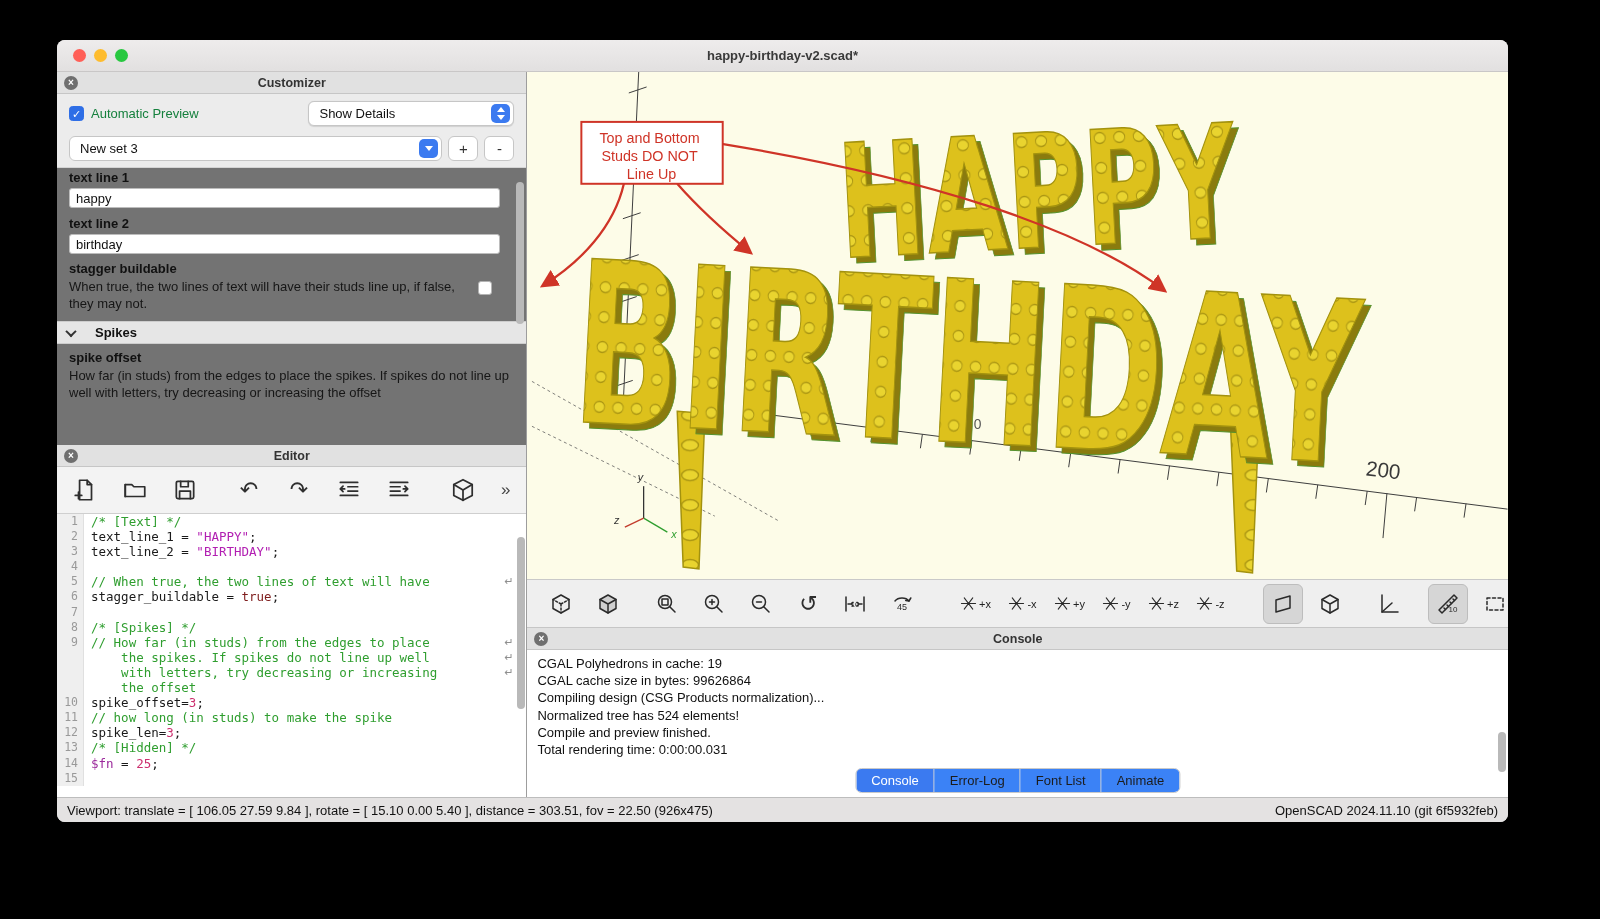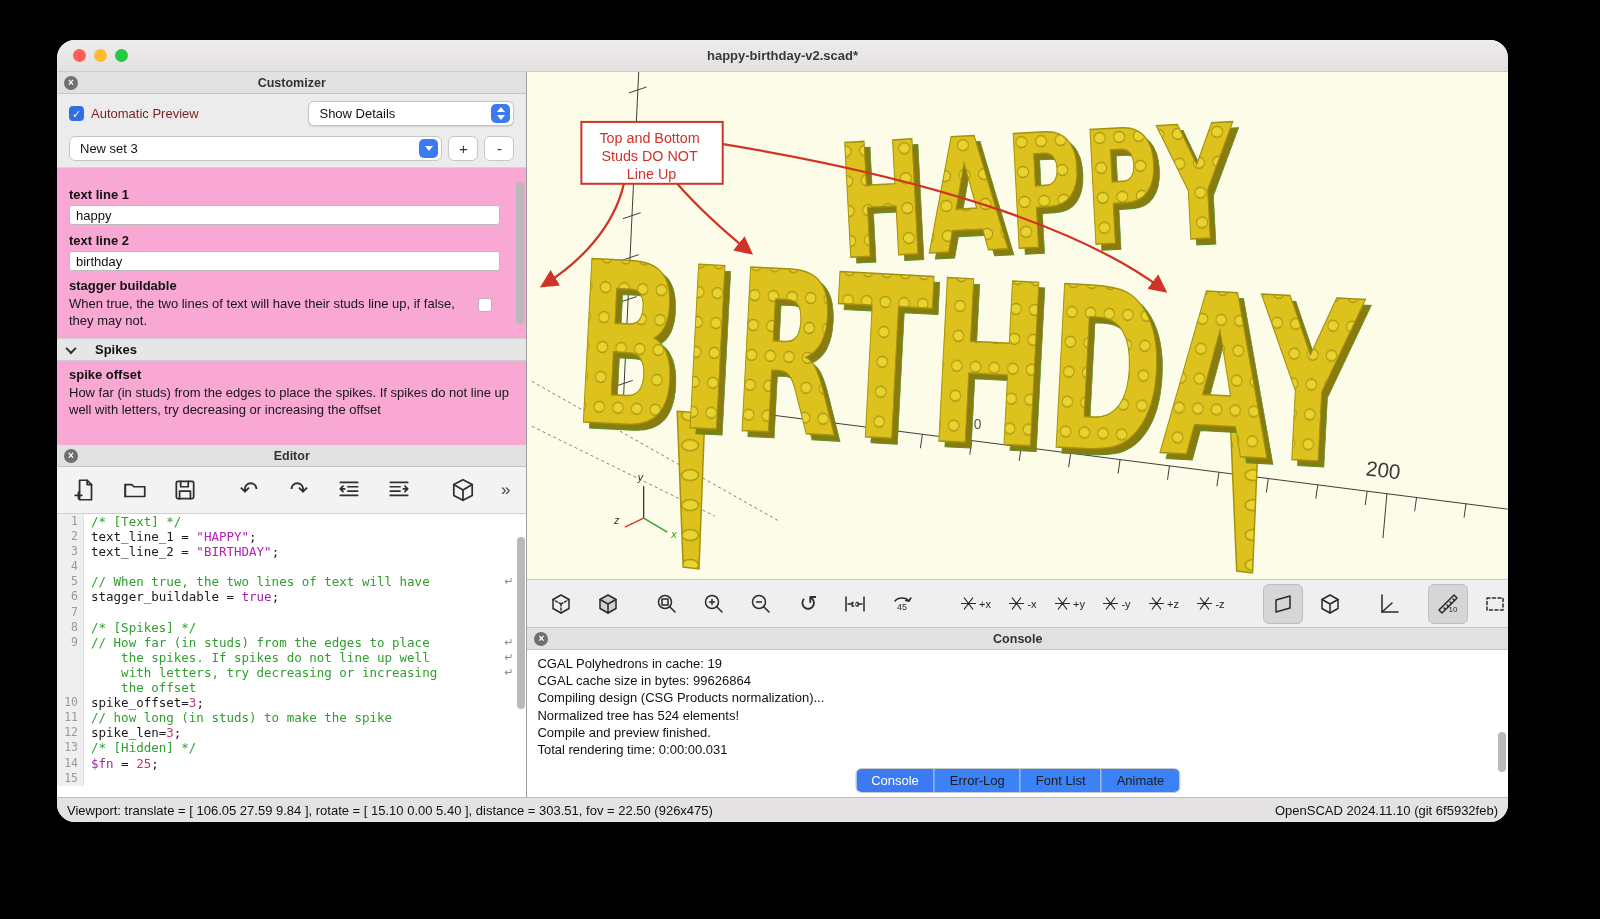--- a/index.html
+++ b/index.html
@@ -1,19 +1,19 @@
 <!DOCTYPE html>
 <html><head>
 <meta charset="utf-8">
 <style>
   html,body{margin:0;padding:0;background:#000;}
   *{box-sizing:border-box;}
   .stage{position:relative;width:1600px;height:919px;background:#000;overflow:hidden;
          font-family:"Liberation Sans",sans-serif;-webkit-font-smoothing:antialiased;}
-  .window{position:absolute;left:57px;top:40px;width:1451px;height:782px;border-radius:18px;
+  .window{position:absolute;left:57px;top:40px;width:1451px;height:782px;border-radius:8px;
           overflow:hidden;background:#e9e9e9;box-shadow:0 18px 50px rgba(0,0,0,.65);}
   
   .titlebar{position:absolute;left:0;top:0;right:0;height:32px;background:linear-gradient(#eeecec,#e2e0e0);
             border-bottom:1px solid #c9c7c7;display:flex;align-items:center;justify-content:center;}
   .title{font-size:13px;font-weight:bold;color:#3a3a3a;}
   .lights{position:absolute;left:16px;top:9px;display:flex;gap:8px;}
   .light{width:13px;height:13px;border-radius:50%;}
   .light.r{background:#ff5f57;}.light.y{background:#febc2e;}.light.g{background:#28c840;}
   
   .content{position:absolute;left:0;top:32px;right:0;bottom:25px;display:flex;}
@@ -24,36 +24,36 @@
          display:flex;align-items:center;justify-content:center;font-size:12.5px;font-weight:bold;color:#333;}
   .closebtn{position:absolute;left:7px;top:4px;width:14px;height:14px;border-radius:50%;background:#6f6f6f;
             color:#fff;font-size:10px;line-height:14px;text-align:center;cursor:pointer;}
   
   .customizer{flex:0 0 373px;position:relative;overflow:hidden;display:flex;flex-direction:column;}
   .custctl{padding:7px 12px 6px 12px;}
   .row1{display:flex;align-items:center;margin-bottom:10px;}
   .cb{width:15px;height:15px;border-radius:3.5px;border:1px solid #b5b5b5;background:#fff;margin-right:7px;flex:none;}
   .cb.on{background:#2e6ee6;border-color:#2e6ee6;color:#fff;font-size:11px;line-height:14px;text-align:center;}
   .cb.on::after{content:"✓";}
-  .lbl13{font-size:13px;color:#7f1d1d;}
+  .lbl13{font-size:13px;color:#15803d;}
   .popup{margin-left:auto;width:206px;height:25px;background:#fff;border:1px solid #c6c6c6;border-radius:6px;
          display:flex;align-items:center;box-shadow:0 .5px 1px rgba(0,0,0,.12);}
   .popup .ptxt{flex:1;padding-left:10px;font-size:13px;color:#111;}
   .parrows{width:19px;height:19px;margin-right:3px;border-radius:5px;background:#3b7af0;position:relative;flex:none;}
   .parrows::before{content:"";position:absolute;left:5.5px;top:3px;border-left:4px solid transparent;border-right:4px solid transparent;border-bottom:5px solid #fff;}
   .parrows::after{content:"";position:absolute;left:5.5px;bottom:3px;border-left:4px solid transparent;border-right:4px solid transparent;border-top:5px solid #fff;}
   .row2{display:flex;align-items:center;gap:6px;}
   .combo{flex:1;height:25px;background:#fff;border:1px solid #c6c6c6;border-radius:6px;display:flex;align-items:center;}
   .combo .ptxt{flex:1;padding-left:10px;font-size:13px;color:#111;}
   .carrow{width:19px;height:19px;margin-right:3px;border-radius:5px;background:#3b7af0;position:relative;flex:none;}
   .carrow::after{content:"";position:absolute;left:5.5px;top:7px;border-left:4px solid transparent;border-right:4px solid transparent;border-top:5px solid #fff;}
   .sqbtn{width:30px;height:25px;background:#fff;border:1px solid #c6c6c6;border-radius:6px;font-size:15px;color:#333;
          display:flex;align-items:center;justify-content:center;padding:0;}
-  .custfields{flex:1;background:#f9a8d4;border-top:1px solid #d4d4d4;position:relative;overflow:hidden;
-              padding:19px 12px 0 12px;}
+  .custfields{flex:1;background:#737373;border-top:1px solid #d4d4d4;position:relative;overflow:hidden;
+              padding:2px 12px 0 12px;}
   .fieldlbl{font-size:13px;font-weight:bold;color:#111;margin:3px 0 3px 0;}
   .tinput{width:calc(100% - 14px);height:20px;border:1px solid #bcbcbc;border-radius:3px;background:#fff;
           font-size:13px;color:#111;padding:0 6px;font-family:"Liberation Sans",sans-serif;}
   .desc{font-size:13px;color:#161616;line-height:1.28;}
   .staggerblk{position:relative;margin-top:7px;padding-right:38px;}
   .staggerblk .cb2{position:absolute;right:22px;top:20px;width:14px;height:14px;border:1px solid #b3b3b3;border-radius:3px;background:#fff;}
   .secbar{margin:9px -12px 0 -12px;height:23px;background:#e6e6e6;border-top:1px solid #cdcdcd;border-bottom:1px solid #cdcdcd;
           display:flex;align-items:center;padding-left:10px;gap:20px;}
   .chev{width:8px;height:8px;border-right:2px solid #333;border-bottom:2px solid #333;transform:rotate(45deg) translate(-1px,-1px);}
   .secbar .t{font-size:13px;font-weight:bold;color:#111;}
@@ -74,21 +74,21 @@
             padding:0 10px;gap:14px;position:relative;}
   .ebtn{width:36px;height:36px;display:flex;align-items:center;justify-content:center;background:none;border:none;padding:0;}
   .i{width:26px;height:26px;stroke:#2e2e2e;fill:none;stroke-width:1.6;stroke-linecap:round;stroke-linejoin:round;}
   .tglyph{font-size:22px;color:#2e2e2e;line-height:1;}
   .morebtn{margin-left:auto;font-size:17px;color:#444;background:none;border:none;}
   .codearea{flex:1;background:#fff;position:relative;overflow:hidden;font-family:"DejaVu Sans Mono",monospace;font-size:12.5px;}
   .crow{display:flex;height:15.1px;line-height:15.1px;position:relative;}
   .gut{flex:0 0 27px;background:#efefef;border-right:1px solid #e0e0e0;color:#999;text-align:right;
        padding-right:5px;font-size:11.5px;}
   .ctext{white-space:pre;padding-left:7px;color:#1a1a1a;}
-  .tk-com{color:#2f9e2f;} .tk-str{color:#b21fb2;} .tk-num{color:#cc2f6e;} .tk-kw{color:#a21caf;}
+  .tk-com{color:#2f9e2f;} .tk-str{color:#b21fb2;} .tk-num{color:#cc2f6e;} .tk-kw{color:#7f1d1d;}
   .tk-var{color:#9c2a9c;} .tk-pln{color:#1a1a1a;}
   .wmark{position:absolute;right:13px;top:0;color:#8f8f8f;font-size:11px;font-family:"Liberation Sans",sans-serif;}
   .edscroll{right:1px;top:4px;height:172px;}
   
   .viewport{flex:0 0 508px;background:#fdfce8;position:relative;border-bottom:1px solid #c9c9c9;overflow:hidden;}
   .viewport svg{display:block;width:100%;height:100%;}
   
   .vtoolbar{flex:0 0 48px;background:#efefef;border-bottom:1px solid #c6c6c6;display:flex;align-items:center;
             padding:0 14px;gap:7px;}
   .vt{height:40px;min-width:40px;display:flex;align-items:center;justify-content:center;background:none;border:none;

